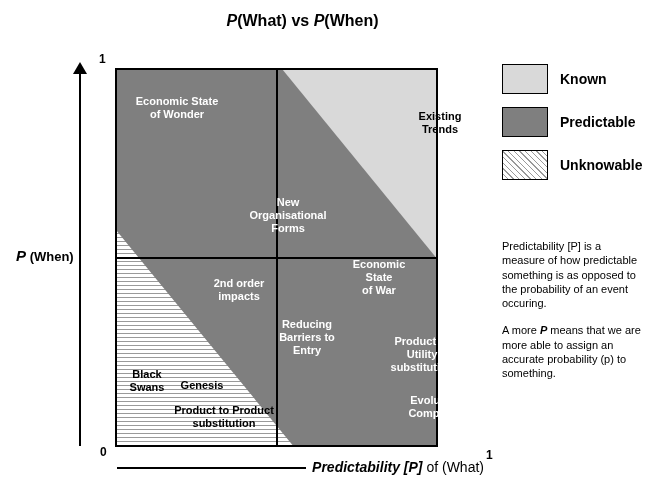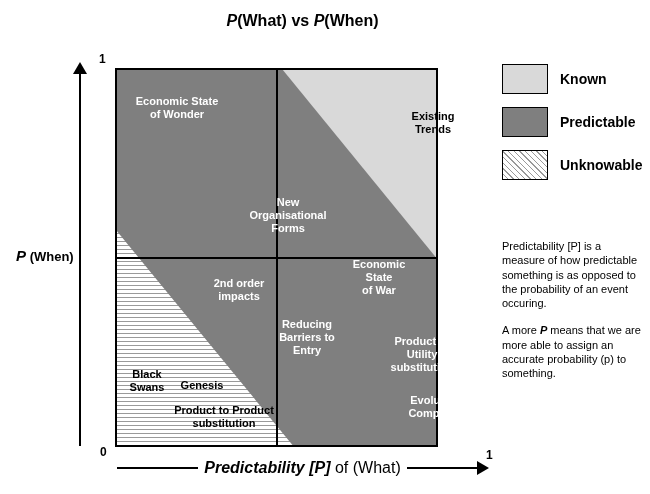--- a/index.html
+++ b/index.html
@@ -21,21 +21,21 @@
   .ytick-bottom { left:100px; top:445px; }
   .xtick-right { left:486px; top:448px; }
   .ylabel { position:absolute; left:16px; top:247px; font-size:13px; font-weight:bold; }
   .ylabel .bp { font-size:15px; }
 
   
   .x-line { position:absolute; left:117px; top:467px; width:360px; height:2px; background:#000; }
   .x-arrowhead { position:absolute; left:477px; top:461px; width:0; height:0;
                  border-top:7px solid transparent; border-bottom:7px solid transparent;
                  border-left:12px solid #000; }
-  .xlabel { position:absolute; left:115px; top:459px; width:375px; text-align:center; font-size:16px; }
+  .xlabel { position:absolute; left:115px; top:459px; width:375px; text-align:right; font-size:14px; }
   .xlabel .inner { display:inline-block; background:#fff; padding:0 6px; }
 
   
   .plot { position:absolute; left:115px; top:68px; width:323px; height:379px;
           border:2px solid #000; background:#7f7f7f; }
   .region { position:absolute; inset:0; }
   .region-known { background:#d9d9d9; clip-path:polygon(52% 0, 100% 0, 100% 50%); }
   .region-unknowable {
       background:repeating-linear-gradient(to bottom, #ffffff 0px, #ffffff 3px, #9a9a9a 3px, #9a9a9a 4px);
       clip-path:polygon(0 43%, 0 100%, 55% 100%); }
@@ -77,21 +77,21 @@
     <div class="region region-known"></div>
     <div class="region region-unknowable"></div>
     <div class="crosshair-v"></div>
     <div class="crosshair-h"></div>
 
     <div class="plot-label white" style="left:60px; top:38px">Economic State
 of Wonder</div>
     <div class="plot-label white" style="left:171px; top:145px">New
 Organisational
 Forms</div>
-    <div class="plot-label black" style="left:316px; top:53px">Existing Trends</div>
+    <div class="plot-label black" style="left:323px; top:53px">Existing Trends</div>
     <div class="plot-label white" style="left:122px; top:220px">2nd order
 impacts</div>
     <div class="plot-label white" style="left:262px; top:207px">Economic State
 of War</div>
     <div class="plot-label white" style="left:190px; top:267px">Reducing
 Barriers to
 Entry</div>
     <div class="plot-label white" style="left:305px; top:284px">Product to Utility
 substitution</div>
     <div class="plot-label black" style="left:30px; top:311px">Black

